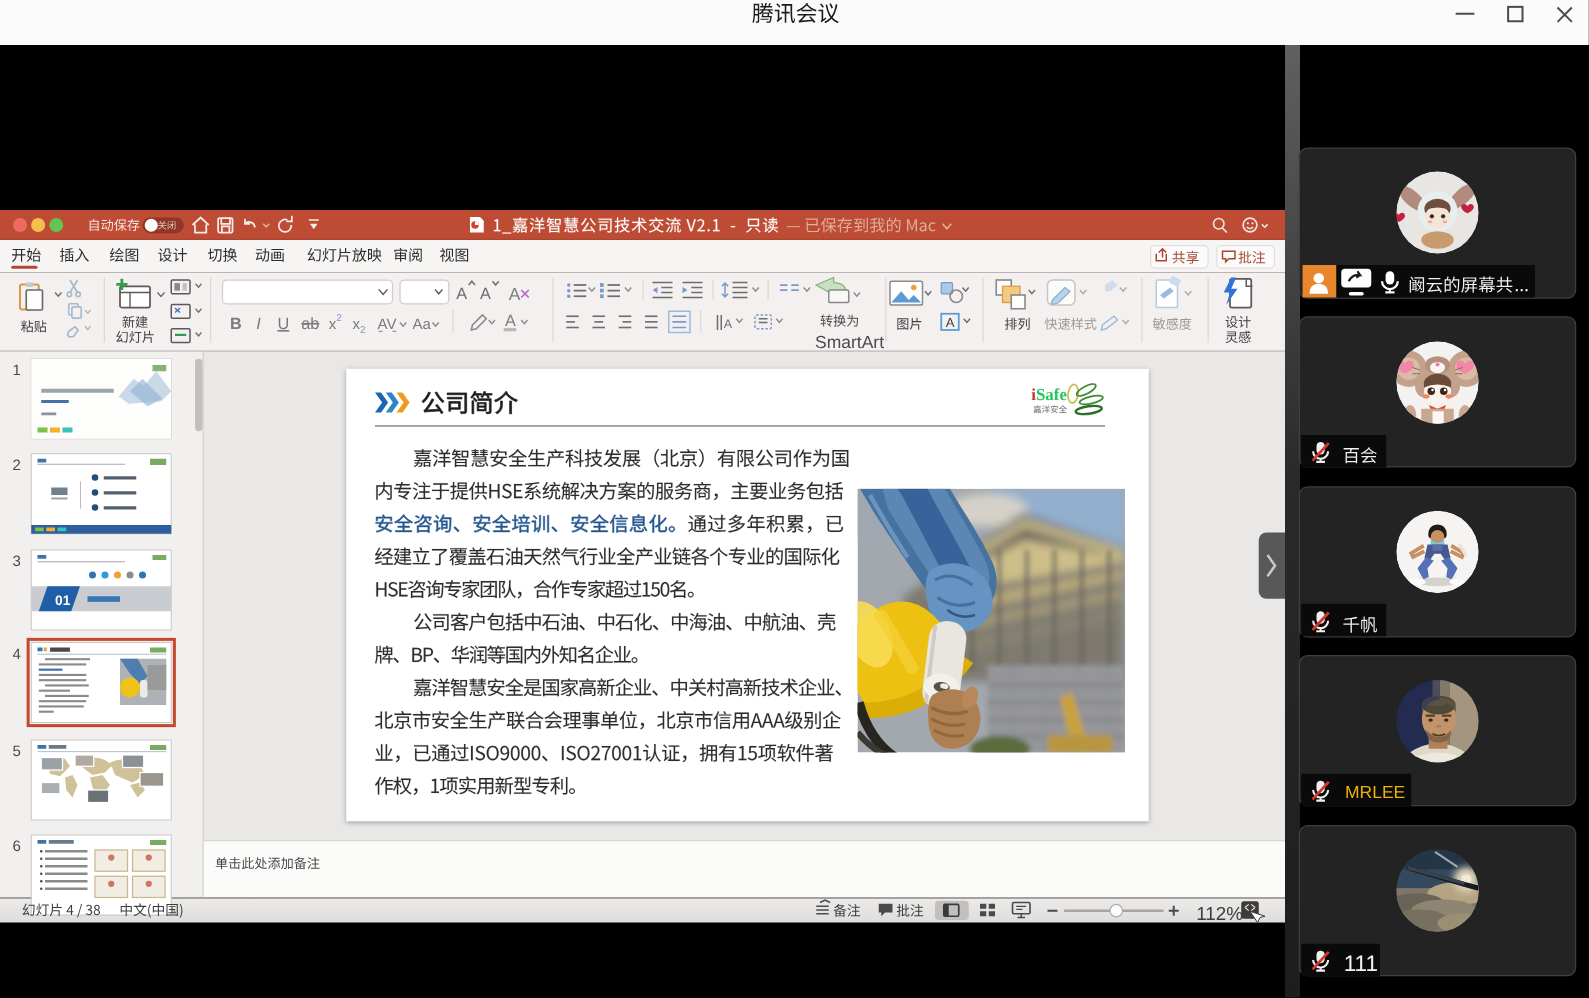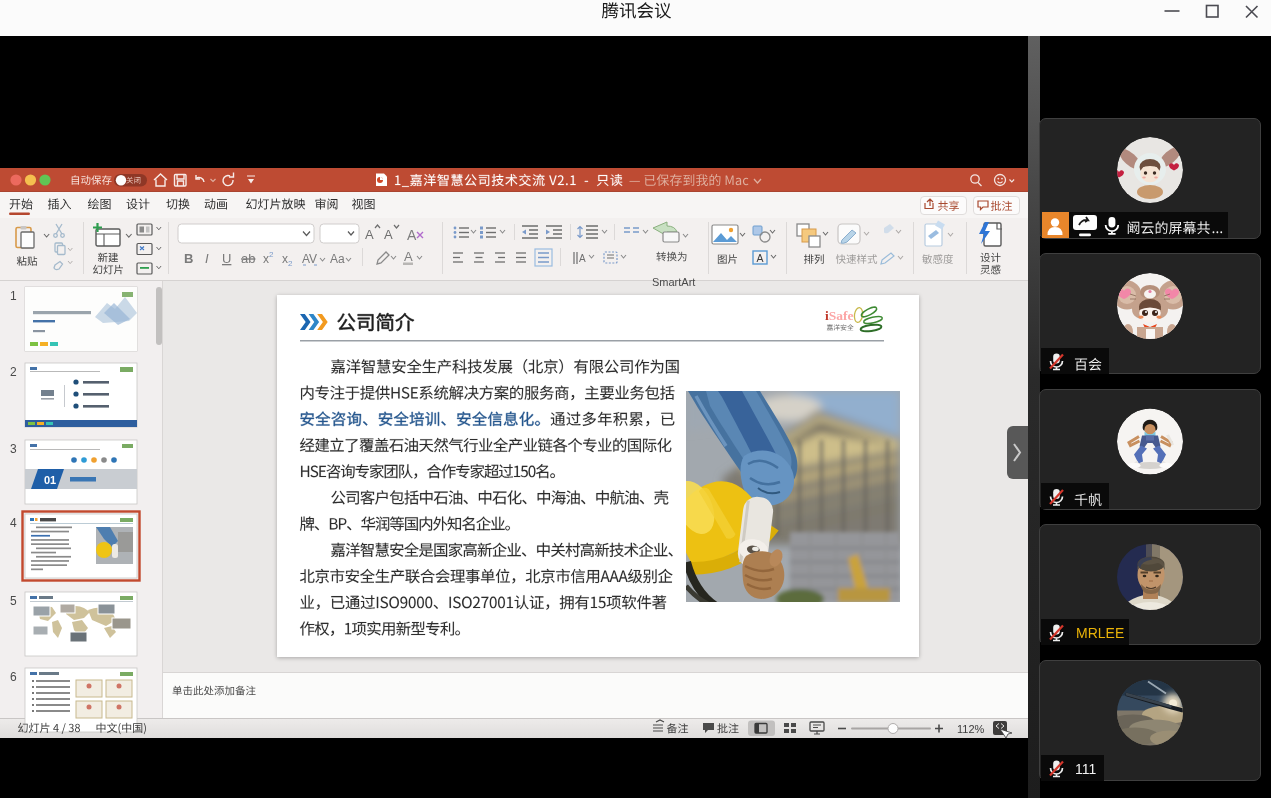--- a/index.html
+++ b/index.html
@@ -37,25 +37,25 @@
 <div class="abs tile" style="top:660px"></div>
 <div class="abs nbar" style="left:1042px;top:212px;width:186px"></div>
 <div class="abs nbar" style="left:1041px;top:348px;width:68px"></div>
 <div class="abs nbar" style="left:1041px;top:483px;width:68px"></div>
 <div class="abs nbar" style="left:1041px;top:619px;width:88px"></div>
 <div class="abs nbar" style="left:1041px;top:755px;width:63px"></div>
 <div class="abs" id="collapse"></div>
 <div class="abs share-btn" style="left:920px;width:47px"></div>
 <div class="abs share-btn" style="left:973px;width:47px"></div>
 <div class="lat" style="left:1076px;top:624.5px;color:#eab308;font-size:14px">MRLEE</div>
-<div class="lat" style="left:1075px;top:760.5px;color:#F2F2F2;font-size:14px">111</div>
+<div class="lat" style="left:1075px;top:760.5px;color:#F2F2F2;font-size:18px">111</div>
 <div class="lat" style="left:56px;top:723px;color:#3d3d3d;font-size:11px"></div>
-<div class="lat" style="left:957px;top:723px;color:#3d3d3d;font-size:11px">112%</div>
-<div class="lat" style="left:652px;top:276px;color:#4a4a4a;font-size:11px">SmartArt</div>
-<div class="lat" style="left:825px;top:308px;font-size:13.5px;font-weight:bold;font-family:'Liberation Serif',serif"><span style="color:#C0392B">i</span><span style="color:#fca5a5">Safe</span></div>
+<div class="lat" style="left:957px;top:723px;color:#3d3d3d;font-size:15px">112%</div>
+<div class="lat" style="left:652px;top:265px;color:#4a4a4a;font-size:14px">SmartArt</div>
+<div class="lat" style="left:825px;top:308px;font-size:13.5px;font-weight:bold;font-family:'Liberation Serif',serif"><span style="color:#C0392B">i</span><span style="color:#22c55e">Safe</span></div>
 <svg class="abs" style="left:0;top:0" width="1271" height="798" viewBox="0 0 1271 798">
     <defs>
       <path id="g2014" d="M46 250L847 250L847 312L46 312Z"></path>
       <path id="g28" d="M239 -196L295 -171C209 -29 168 141 168 311C168 480 209 649 295 792L239 818C147 668 92 507 92 311C92 114 147 -47 239 -196Z"></path>
       <path id="g29" d="M99 -196C191 -47 246 114 246 311C246 507 191 668 99 818L42 792C128 649 171 480 171 311C171 141 128 -29 42 -171Z"></path>
       <path id="g2d" d="M46 245L302 245L302 315L46 315Z"></path>
       <path id="g2e" d="M139 -13C175 -13 205 15 205 56C205 98 175 126 139 126C102 126 73 98 73 56C73 15 102 -13 139 -13Z"></path>
       <path id="g2f" d="M11 -179L78 -179L377 794L311 794Z"></path>
       <path id="g30" d="M278 -13C417 -13 506 113 506 369C506 623 417 746 278 746C138 746 50 623 50 369C50 113 138 -13 278 -13ZM278 61C195 61 138 154 138 369C138 583 195 674 278 674C361 674 418 583 418 369C418 154 361 61 278 61Z"></path>
       <path id="g3001" d="M273 -56L341 2C279 75 189 166 117 224L52 167C123 109 209 23 273 -56Z"></path>

